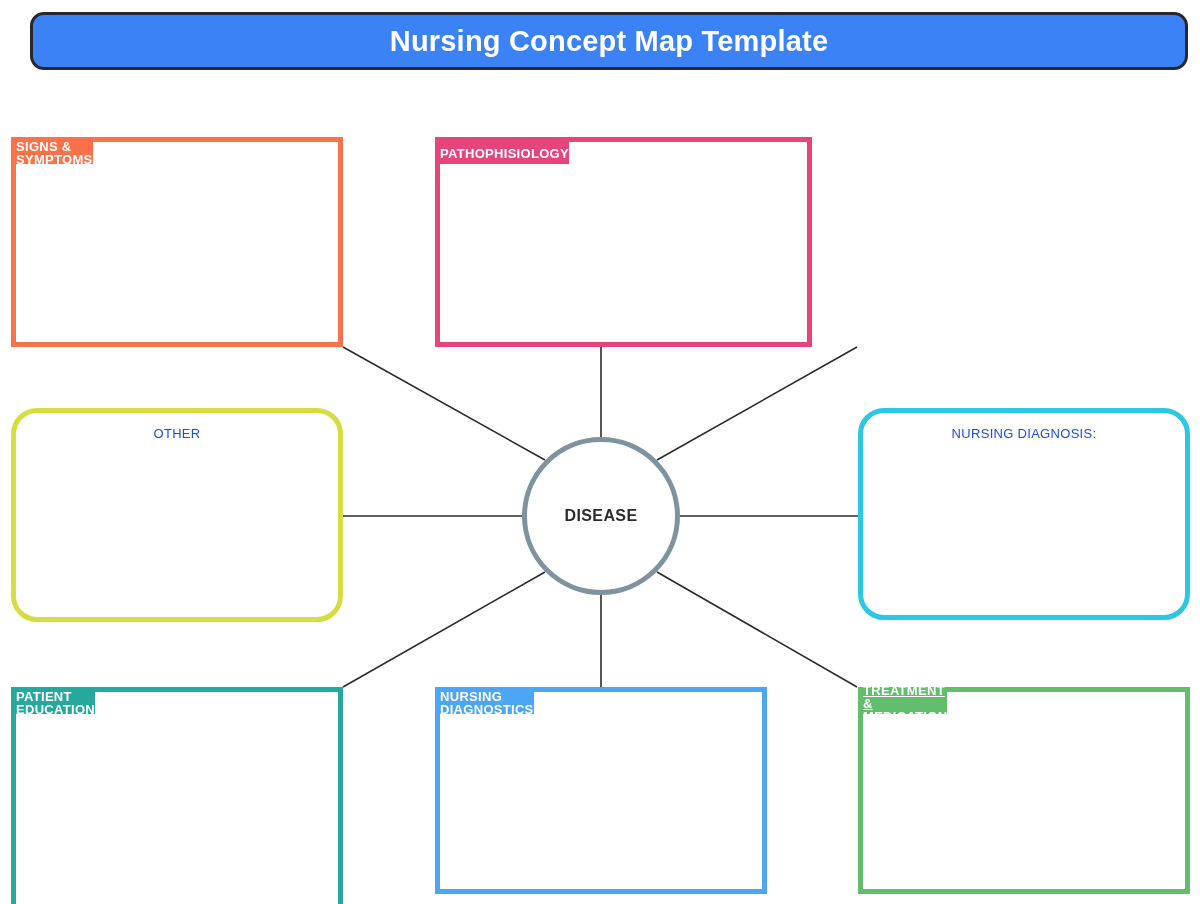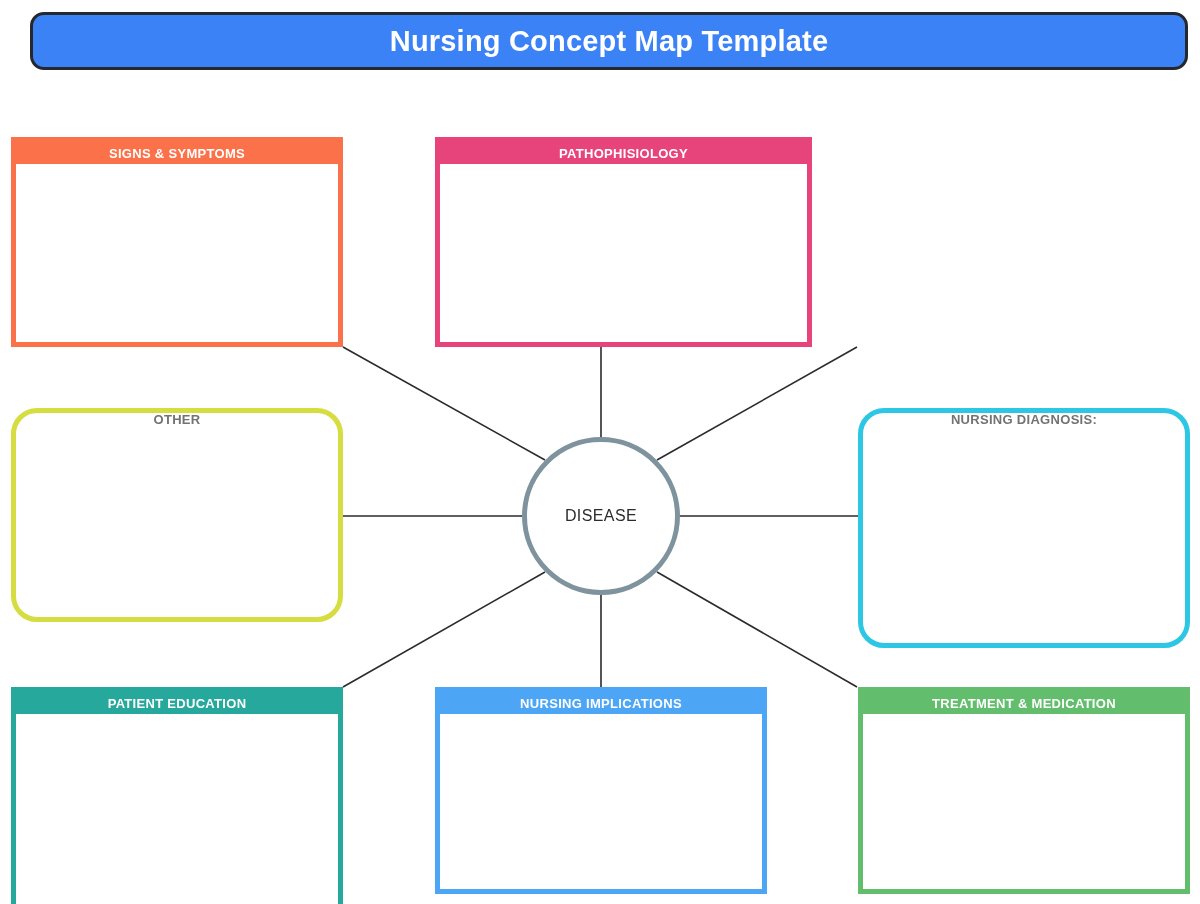--- a/index.html
+++ b/index.html
@@ -55,21 +55,20 @@
   
   .card {
     position: absolute;
     box-sizing: border-box;
     background: #ffffff;
   }
   .card.bar {
     border-width: 5px;
     border-style: solid;
     display: flex;
-    flex-direction: column;
   }
   .card.bar .card-header {
     height: 22px;
     flex: 0 0 22px;
     display: flex;
     align-items: center;
     justify-content: center;
     color: #ffffff;
     font-size: 13px;
     font-weight: bold;
@@ -85,23 +84,24 @@
   
   .card.rounded {
     border-width: 5px;
     border-style: solid;
     border-radius: 26px;
     display: flex;
     flex-direction: column;
     align-items: center;
   }
   .card.rounded .card-title {
-    color: #737373;
+    margin-top: 14px;
+    color: #1d4ed8;
     font-size: 13px;
-    font-weight: bold;
+    font-weight: normal;
     letter-spacing: 0.3px;
     line-height: 1;
   }
 
   
   .center-node {
     position: absolute;
     left: 522px;
     top: 437px;
     width: 158px;
@@ -110,21 +110,21 @@
     border: 5px solid #7e939e;
     border-radius: 50%;
     background: #ffffff;
     display: flex;
     align-items: center;
     justify-content: center;
   }
   .center-node .center-label {
     color: #2b2b2b;
     font-size: 16px;
-    font-weight: normal;
+    font-weight: bold;
     letter-spacing: 0.4px;
     line-height: 1;
   }
 </style>
 </head>
 <body>
 
 <div id="canvas">
 
   <svg id="lines" viewBox="0 0 1200 904" width="1200" height="904">
@@ -156,40 +156,40 @@
       <span>PATHOPHISIOLOGY</span>
     </div>
     <div class="card-body"></div>
   </div>
 
 
   <div class="card rounded" style="left:11px; top:408px; width:332px; height:214px; border-color:#d5dd41;">
     <span class="card-title">OTHER</span>
   </div>
 
-  <div class="card rounded" style="left:858px; top:408px; width:332px; height:240px; border-color:#2dc7e3;">
+  <div class="card rounded" style="left:858px; top:408px; width:332px; height:212px; border-color:#2dc7e3;">
     <span class="card-title">NURSING DIAGNOSIS:</span>
   </div>
 
   <div class="card bar" style="left:11px; top:687px; width:332px; height:230px; border-color:#26a89c;">
     <div class="card-header" style="background:#26a89c;">
       <span>PATIENT EDUCATION</span>
     </div>
     <div class="card-body"></div>
   </div>
 
   <div class="card bar" style="left:435px; top:687px; width:332px; height:207px; border-color:#4da6f5;">
     <div class="card-header" style="background:#4da6f5;">
-      <span>NURSING IMPLICATIONS</span>
+      <span>NURSING DIAGNOSTICS</span>
     </div>
     <div class="card-body"></div>
   </div>
 
   <div class="card bar" style="left:858px; top:687px; width:332px; height:207px; border-color:#62be6c;">
-    <div class="card-header" style="background:#62be6c;">
+    <div class="card-header" style="background:#62be6c;text-decoration:underline;">
       <span>TREATMENT &amp; MEDICATION</span>
     </div>
     <div class="card-body"></div>
   </div>
 
   <div class="center-node">
     <span class="center-label">DISEASE</span>
   </div>
 
 </div>

